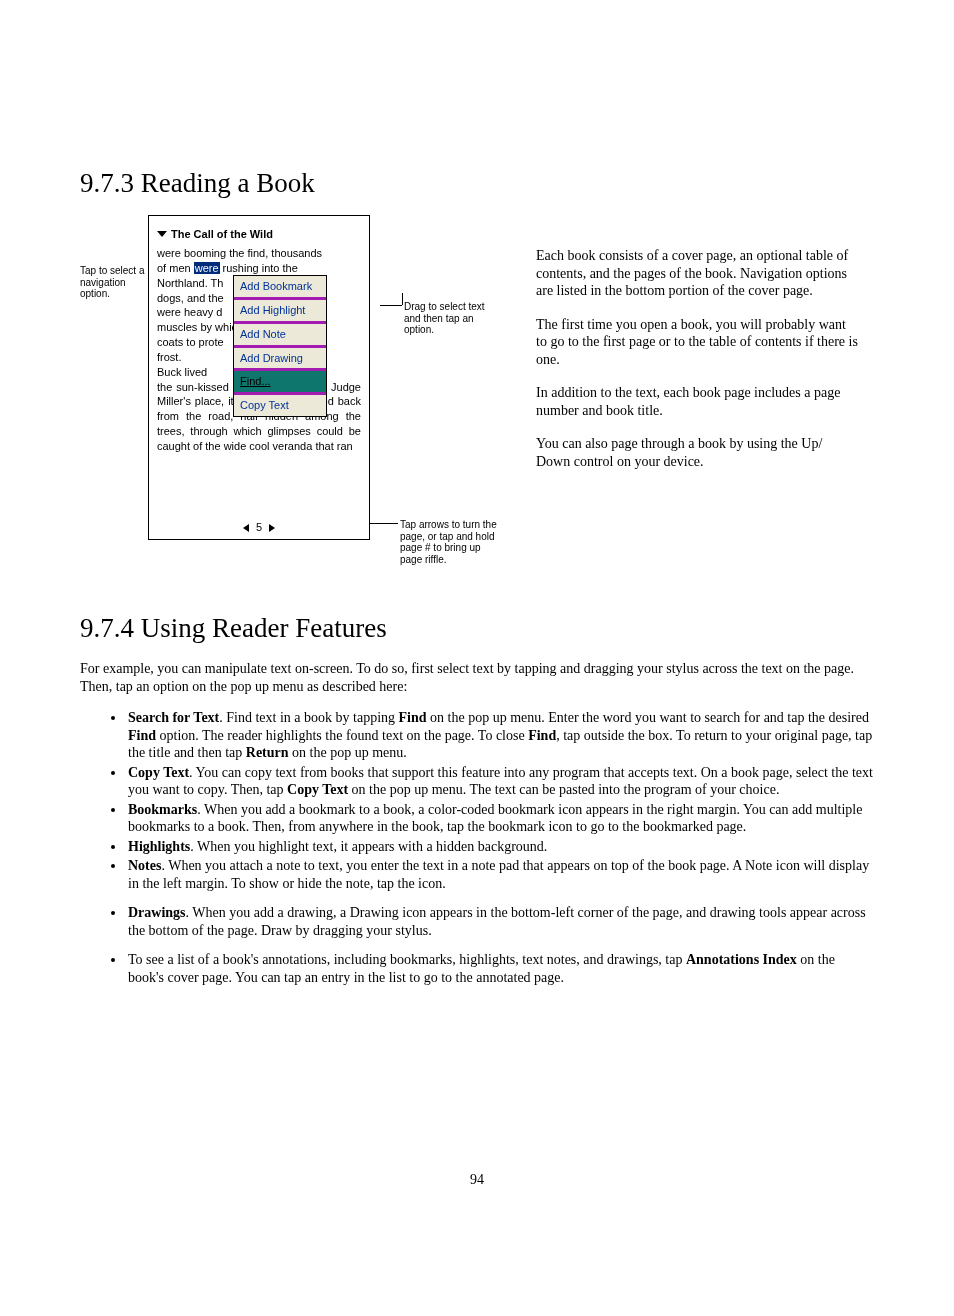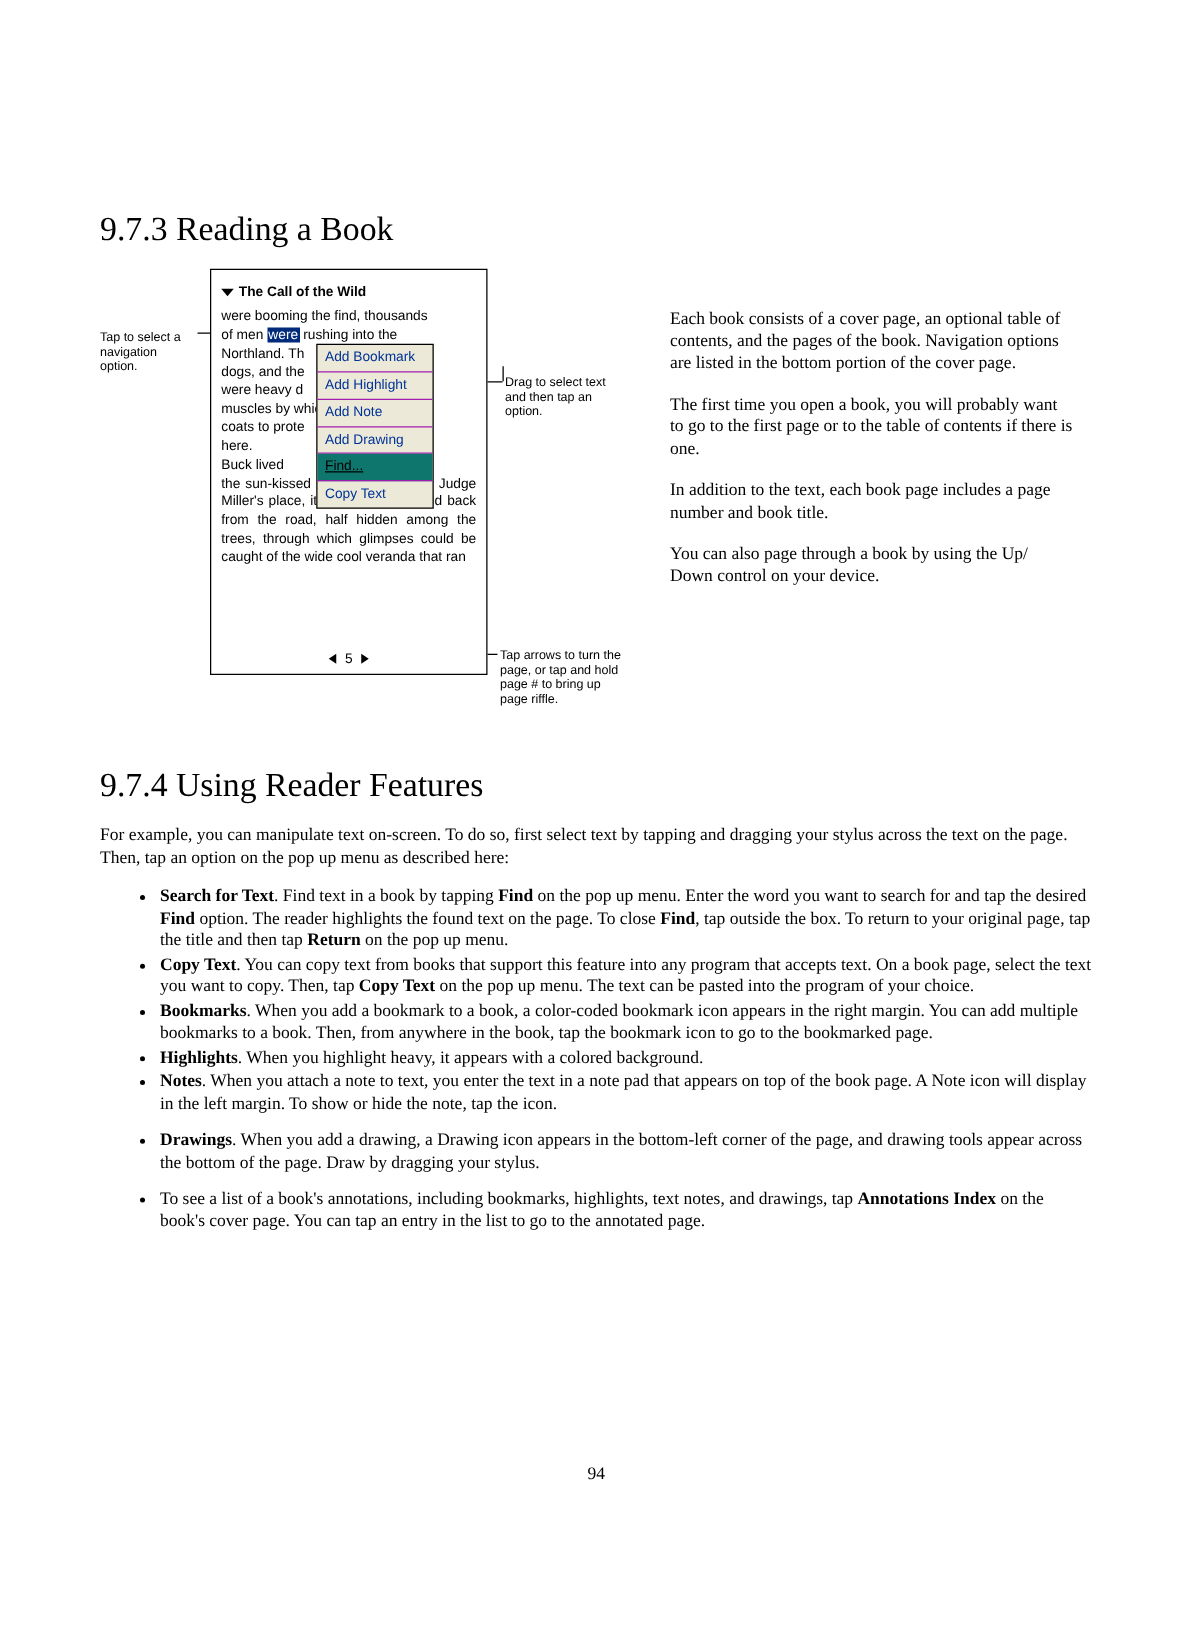--- a/index.html
+++ b/index.html
@@ -65,21 +65,21 @@
   .cl-left-h { top: 51px; left: 78px; width: 48px; height: 1px; }
   .cl-left-v { top: 15px; left: 126px; width: 1px; height: 36px; }
   
   .cl-r1-h   { top: 90px; left: 300px; width: 22px; height: 1px; }
   .cl-r1-v   { top: 78px; left: 322px; width: 1px; height: 12px; }
   
   .cl-r2-h   { top: 308px; left: 232px; width: 86px; height: 1px; }
 
   .device {
     position: absolute;
-    left: 88px;
+    left: 68px;
     top: 0;
     width: 222px;
     height: 325px;
     border: 1px solid #000;
     background: #fff;
     padding: 10px 8px 8px 8px;
     font-family: Verdana, Arial, sans-serif;
   }
   .book-title {
     font-size: 11px;
@@ -112,21 +112,21 @@
     top: 29px;
     left: 76px;
     width: 94px;
     border: 1px solid #000;
     background: #ece9d8;
     z-index: 5;
   }
   .popup div {
     font-size: 11px;
     padding: 3px 6px;
-    border-bottom: 1px solid #a21caf;
+    border-bottom: 3px solid #a21caf;
     color: #003399;
     text-align: left;
   }
   .popup div:last-child { border-bottom: none; }
   .popup .sel {
     background: #0f766e;
     color: #000;
     position: relative;
     text-decoration: underline;
   }
@@ -205,21 +205,21 @@
         <div class="device">
           <div class="book-title">The Call of the Wild</div>
           <div class="book-text">
             <span>were booming the find, thousands</span><br>
             <span>of men </span><span class="hl">were</span><span> rushing into the</span><br>
             <span>Northland. Th</span><br>
             <span>dogs, and the</span><br>
             <span>were heavy d</span><br>
             <span>muscles by whic</span><br>
             <span>coats to prote</span><br>
-            <span>here.</span><br>
+            <span>frost.</span><br>
             <span>    Buck lived</span><br>
             <span>the sun-kissed Santa Clara Valley. Judge Miller's place, it was called. It stood back from the road, half hidden among the trees, through which glimpses could be caught of the wide cool veranda that ran</span>
 
             <div class="popup">
               <div>Add Bookmark</div>
               <div>Add Highlight</div>
               <div>Add Note</div>
               <div>Add Drawing</div>
               <div class="sel">Find...</div>
               <div>Copy Text</div>
@@ -249,21 +249,21 @@
       <li>
         <b>Search for Text</b><span>. Find text in a book by tapping </span><b>Find</b><span> on the pop up menu. Enter the word you want to search for and tap the desired </span><b>Find</b><span> option. The reader highlights the found text on the page. To close </span><b>Find</b><span>, tap outside the box. To return to your original page, tap the title and then tap </span><b>Return</b><span> on the pop up menu.</span>
       </li>
       <li>
         <b>Copy Text</b><span>. You can copy text from books that support this feature into any program that accepts text. On a book page, select the text you want to copy. Then, tap </span><b>Copy Text</b><span> on the pop up menu. The text can be pasted into the program of your choice.</span>
       </li>
       <li>
         <b>Bookmarks</b><span>. When you add a bookmark to a book, a color-coded bookmark icon appears in the right margin. You can add multiple bookmarks to a book. Then, from anywhere in the book, tap the bookmark icon to go to the bookmarked page.</span>
       </li>
       <li>
-        <b>Highlights</b><span>. When you highlight heavy, it appears with a colored background.</span>
+        <b>Highlights</b><span>. When you highlight text, it appears with a hidden background.</span>
       </li>
       <li>
         <b>Notes</b><span>. When you attach a note to text, you enter the text in a note pad that appears on top of the book page. A Note icon will display in the left margin. To show or hide the note, tap the icon.</span>
       </li>
       <li class="gap">
         <b>Drawings</b><span>. When you add a drawing, a Drawing icon appears in the bottom-left corner of the page, and drawing tools appear across the bottom of the page. Draw by dragging your stylus.</span>
       </li>
       <li class="gap">
         <span>To see a list of a book's annotations, including bookmarks, highlights, text notes, and drawings, tap </span><b>Annotations Index</b><span> on the book's cover page. You can tap an entry in the list to go to the annotated page.</span>
       </li>

